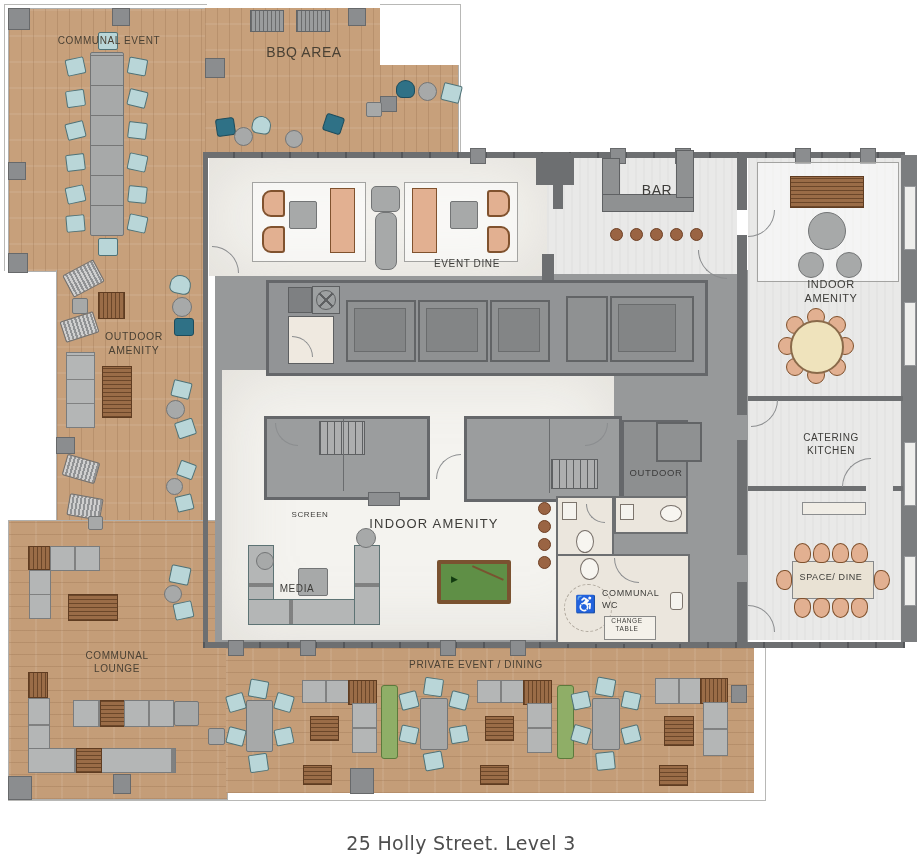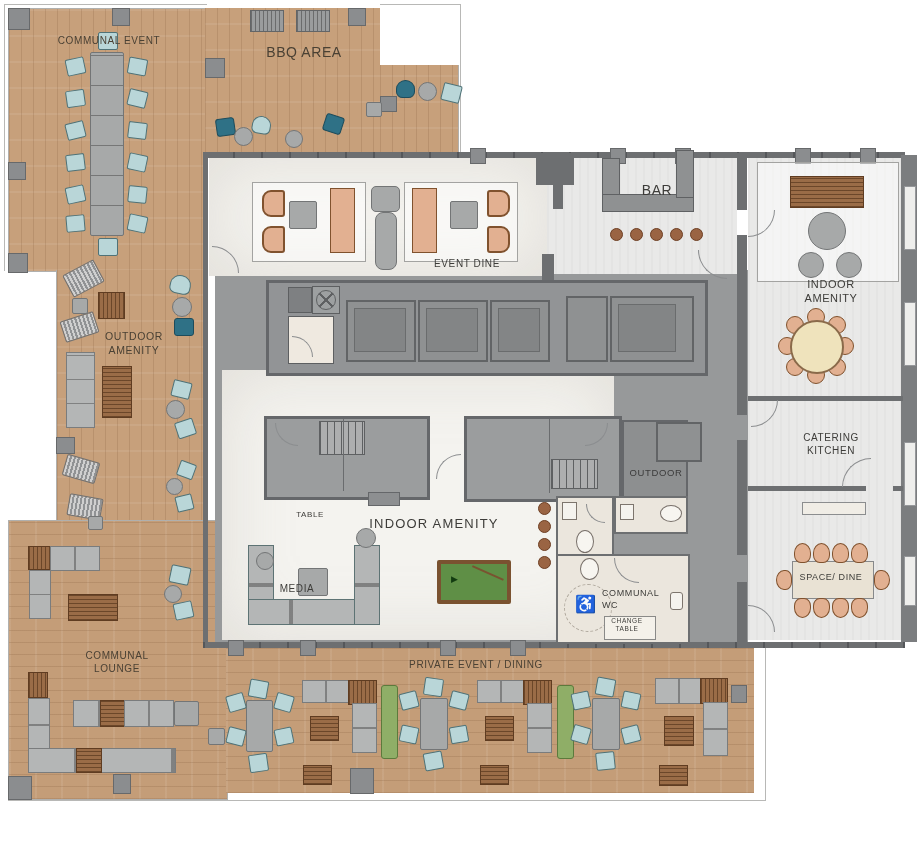--- a/index.html
+++ b/index.html
@@ -356,25 +356,26 @@
   <div class="lbl" style="left:109px;top:40px;font-size:10px">COMMUNAL EVENT</div>
   <div class="lbl" style="left:304px;top:52px;font-size:14px">BBQ AREA</div>
   <div class="lbl int" style="left:467px;top:263px;font-size:10px">EVENT DINE</div>
   <div class="lbl int" style="left:657px;top:190px;font-size:14px">BAR</div>
   <div class="lbl int" style="left:831px;top:291px;font-size:11px">INDOOR AMENITY</div>
   <div class="lbl" style="left:134px;top:344px;font-size:10.5px">OUTDOOR
 AMENITY</div>
   <div class="lbl int" style="left:831px;top:444px;font-size:10px">CATERING
 KITCHEN</div>
   <div class="lbl int" style="left:656px;top:473px;font-size:9.5px;color:#3b3b3b">OUTDOOR</div>
-  <div class="lbl int" style="left:310px;top:515px;font-size:8px">TABLE</div>
+  <div class="lbl int" style="left:310px;top:515px;font-size:8px">SCREEN</div>
   <div class="lbl int" style="left:434px;top:524px;font-size:13px;letter-spacing:1.2px">INDOOR AMENITY</div>
   <div class="lbl int" style="left:297px;top:588px;font-size:10px">MEDIA</div>
   <div class="lbl int" style="left:628px;top:600px;font-size:9px;text-align:left;transform:translate(0,-50%);left:602px">COMMUNAL
 WC</div>
   <div class="lbl int" style="left:627px;top:625px;font-size:6.5px;line-height:1.2">CHANGE
 TABLE</div>
   <div class="lbl int" style="left:831px;top:578px;font-size:9px">SPACE/ DINE</div>
   <div class="lbl" style="left:117px;top:662px;font-size:10px">COMMUNAL
 LOUNGE</div>
   <div class="lbl" style="left:476px;top:664px;font-size:10px">PRIVATE EVENT / DINING</div>
 
+  <div class="caption" style="top:832px">25 Holly Street. Level 3</div>
 </div>
 
 </body></html>

